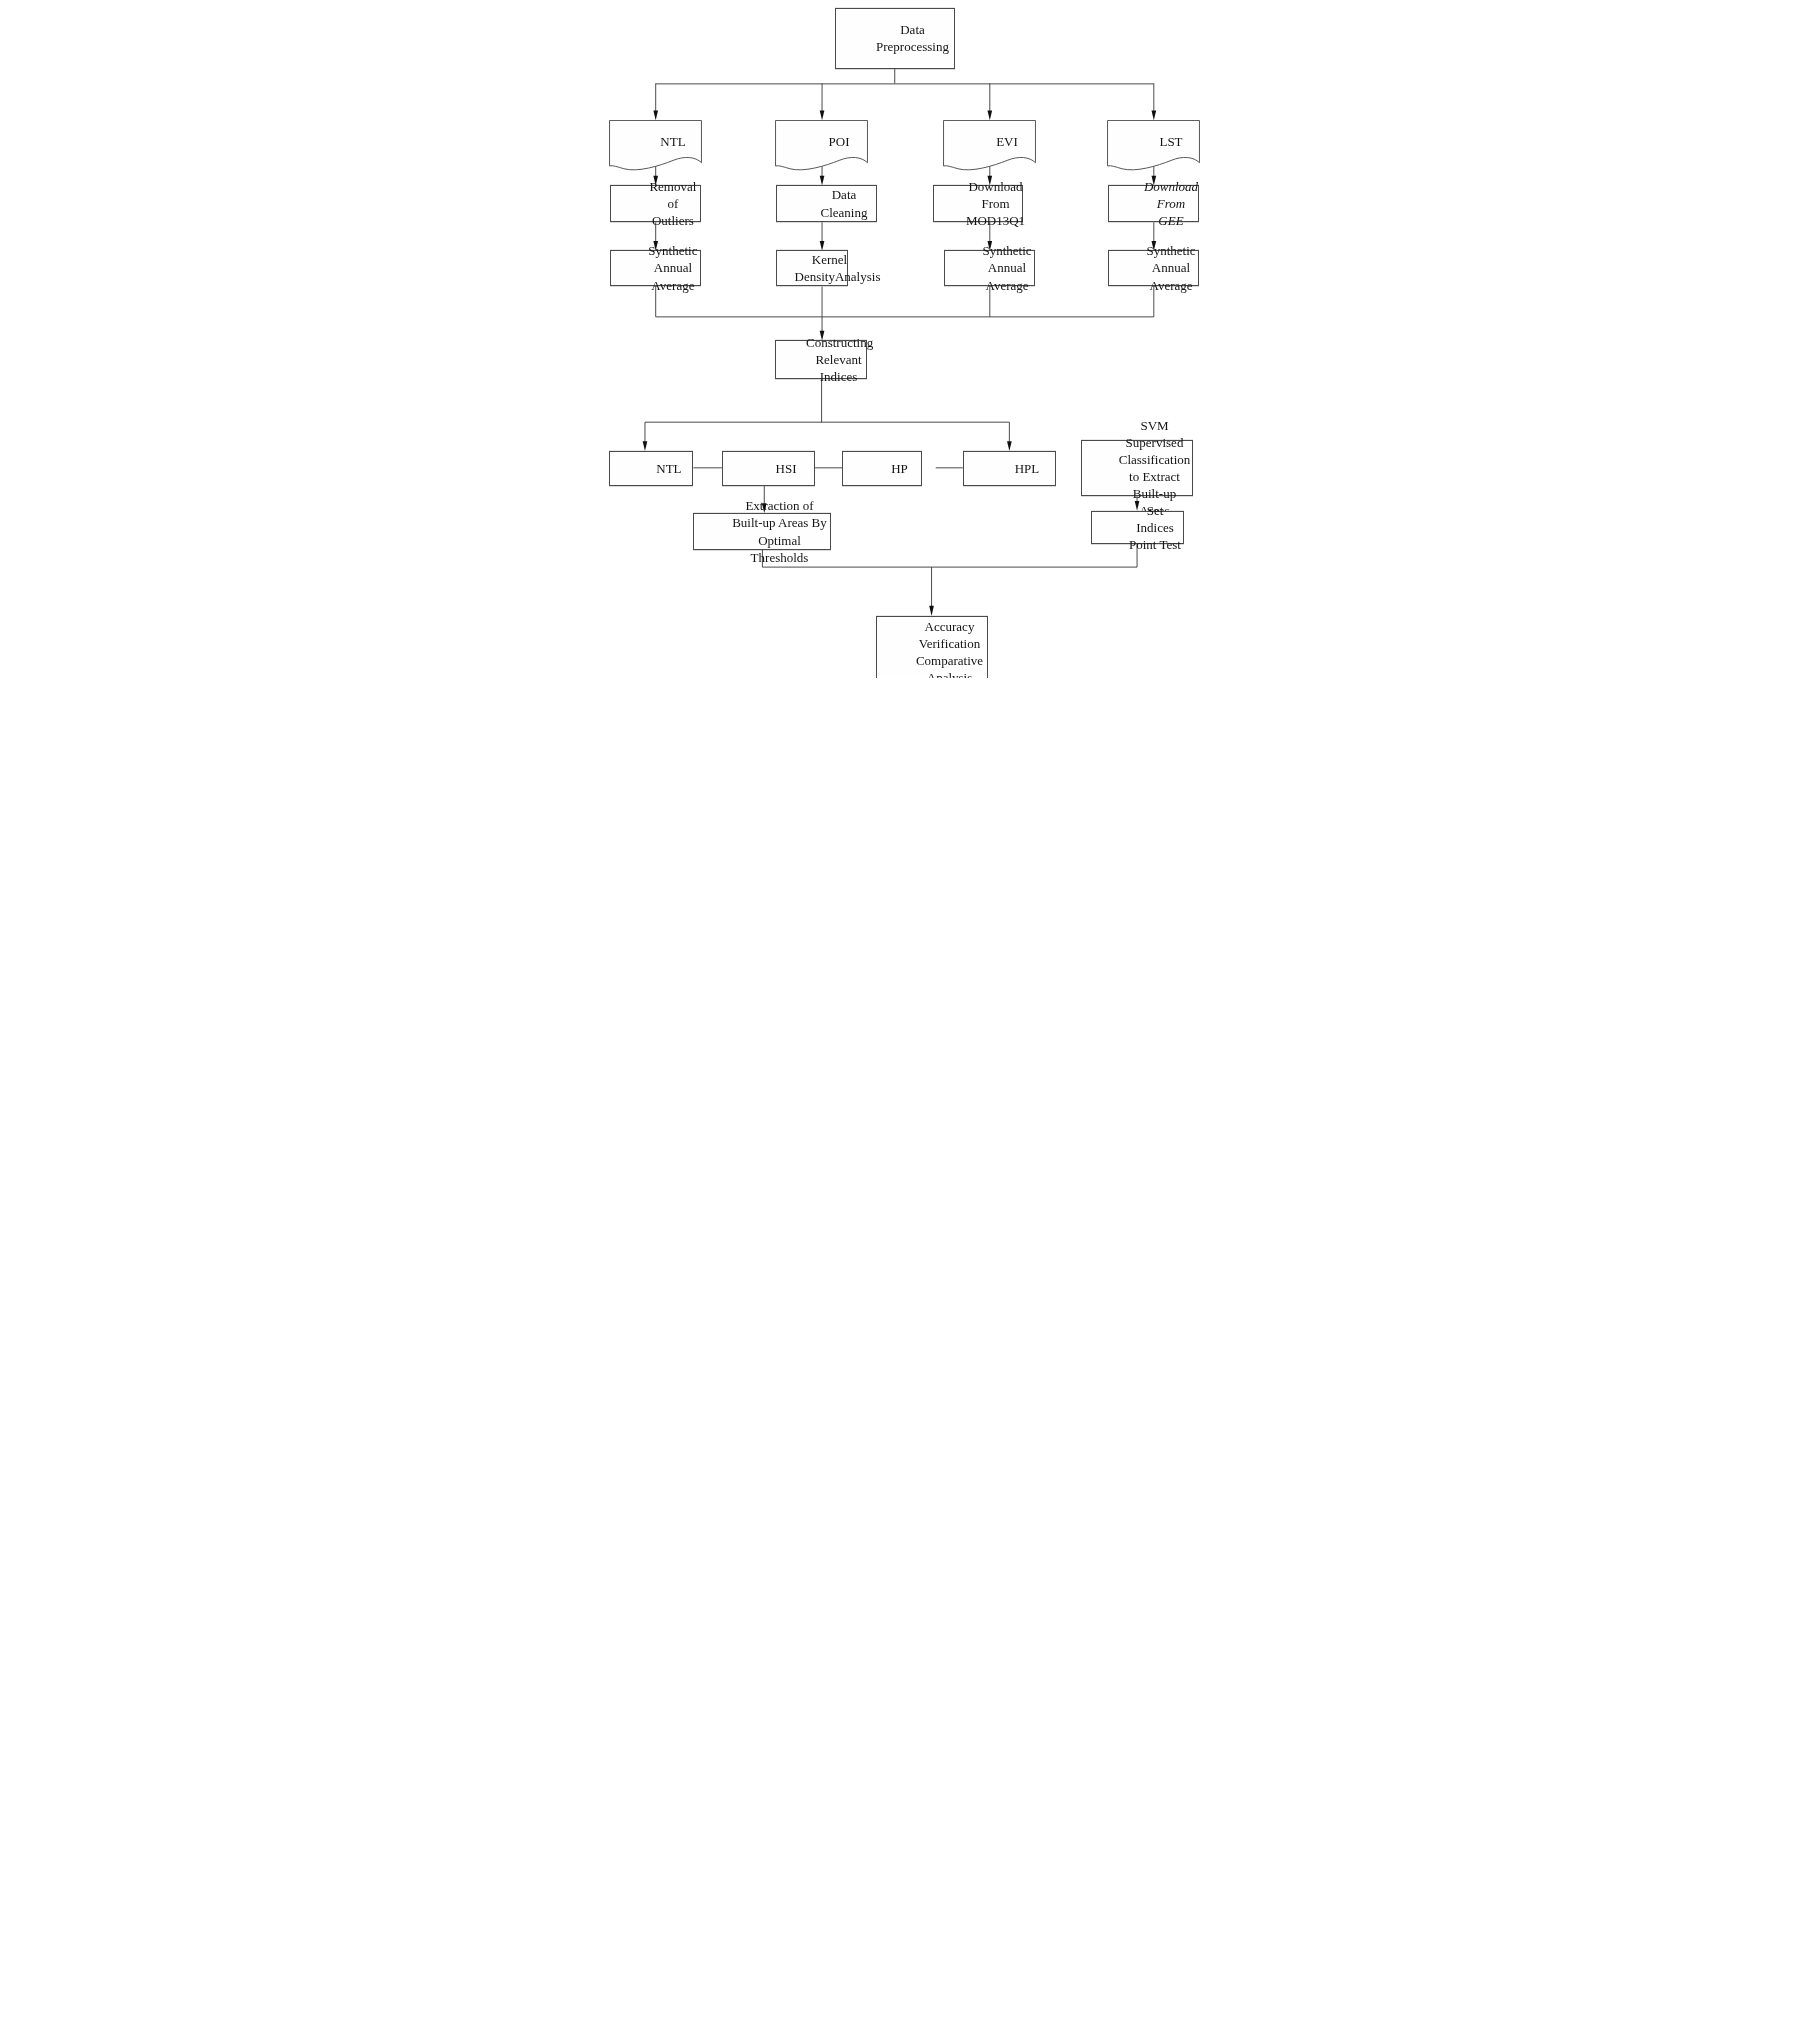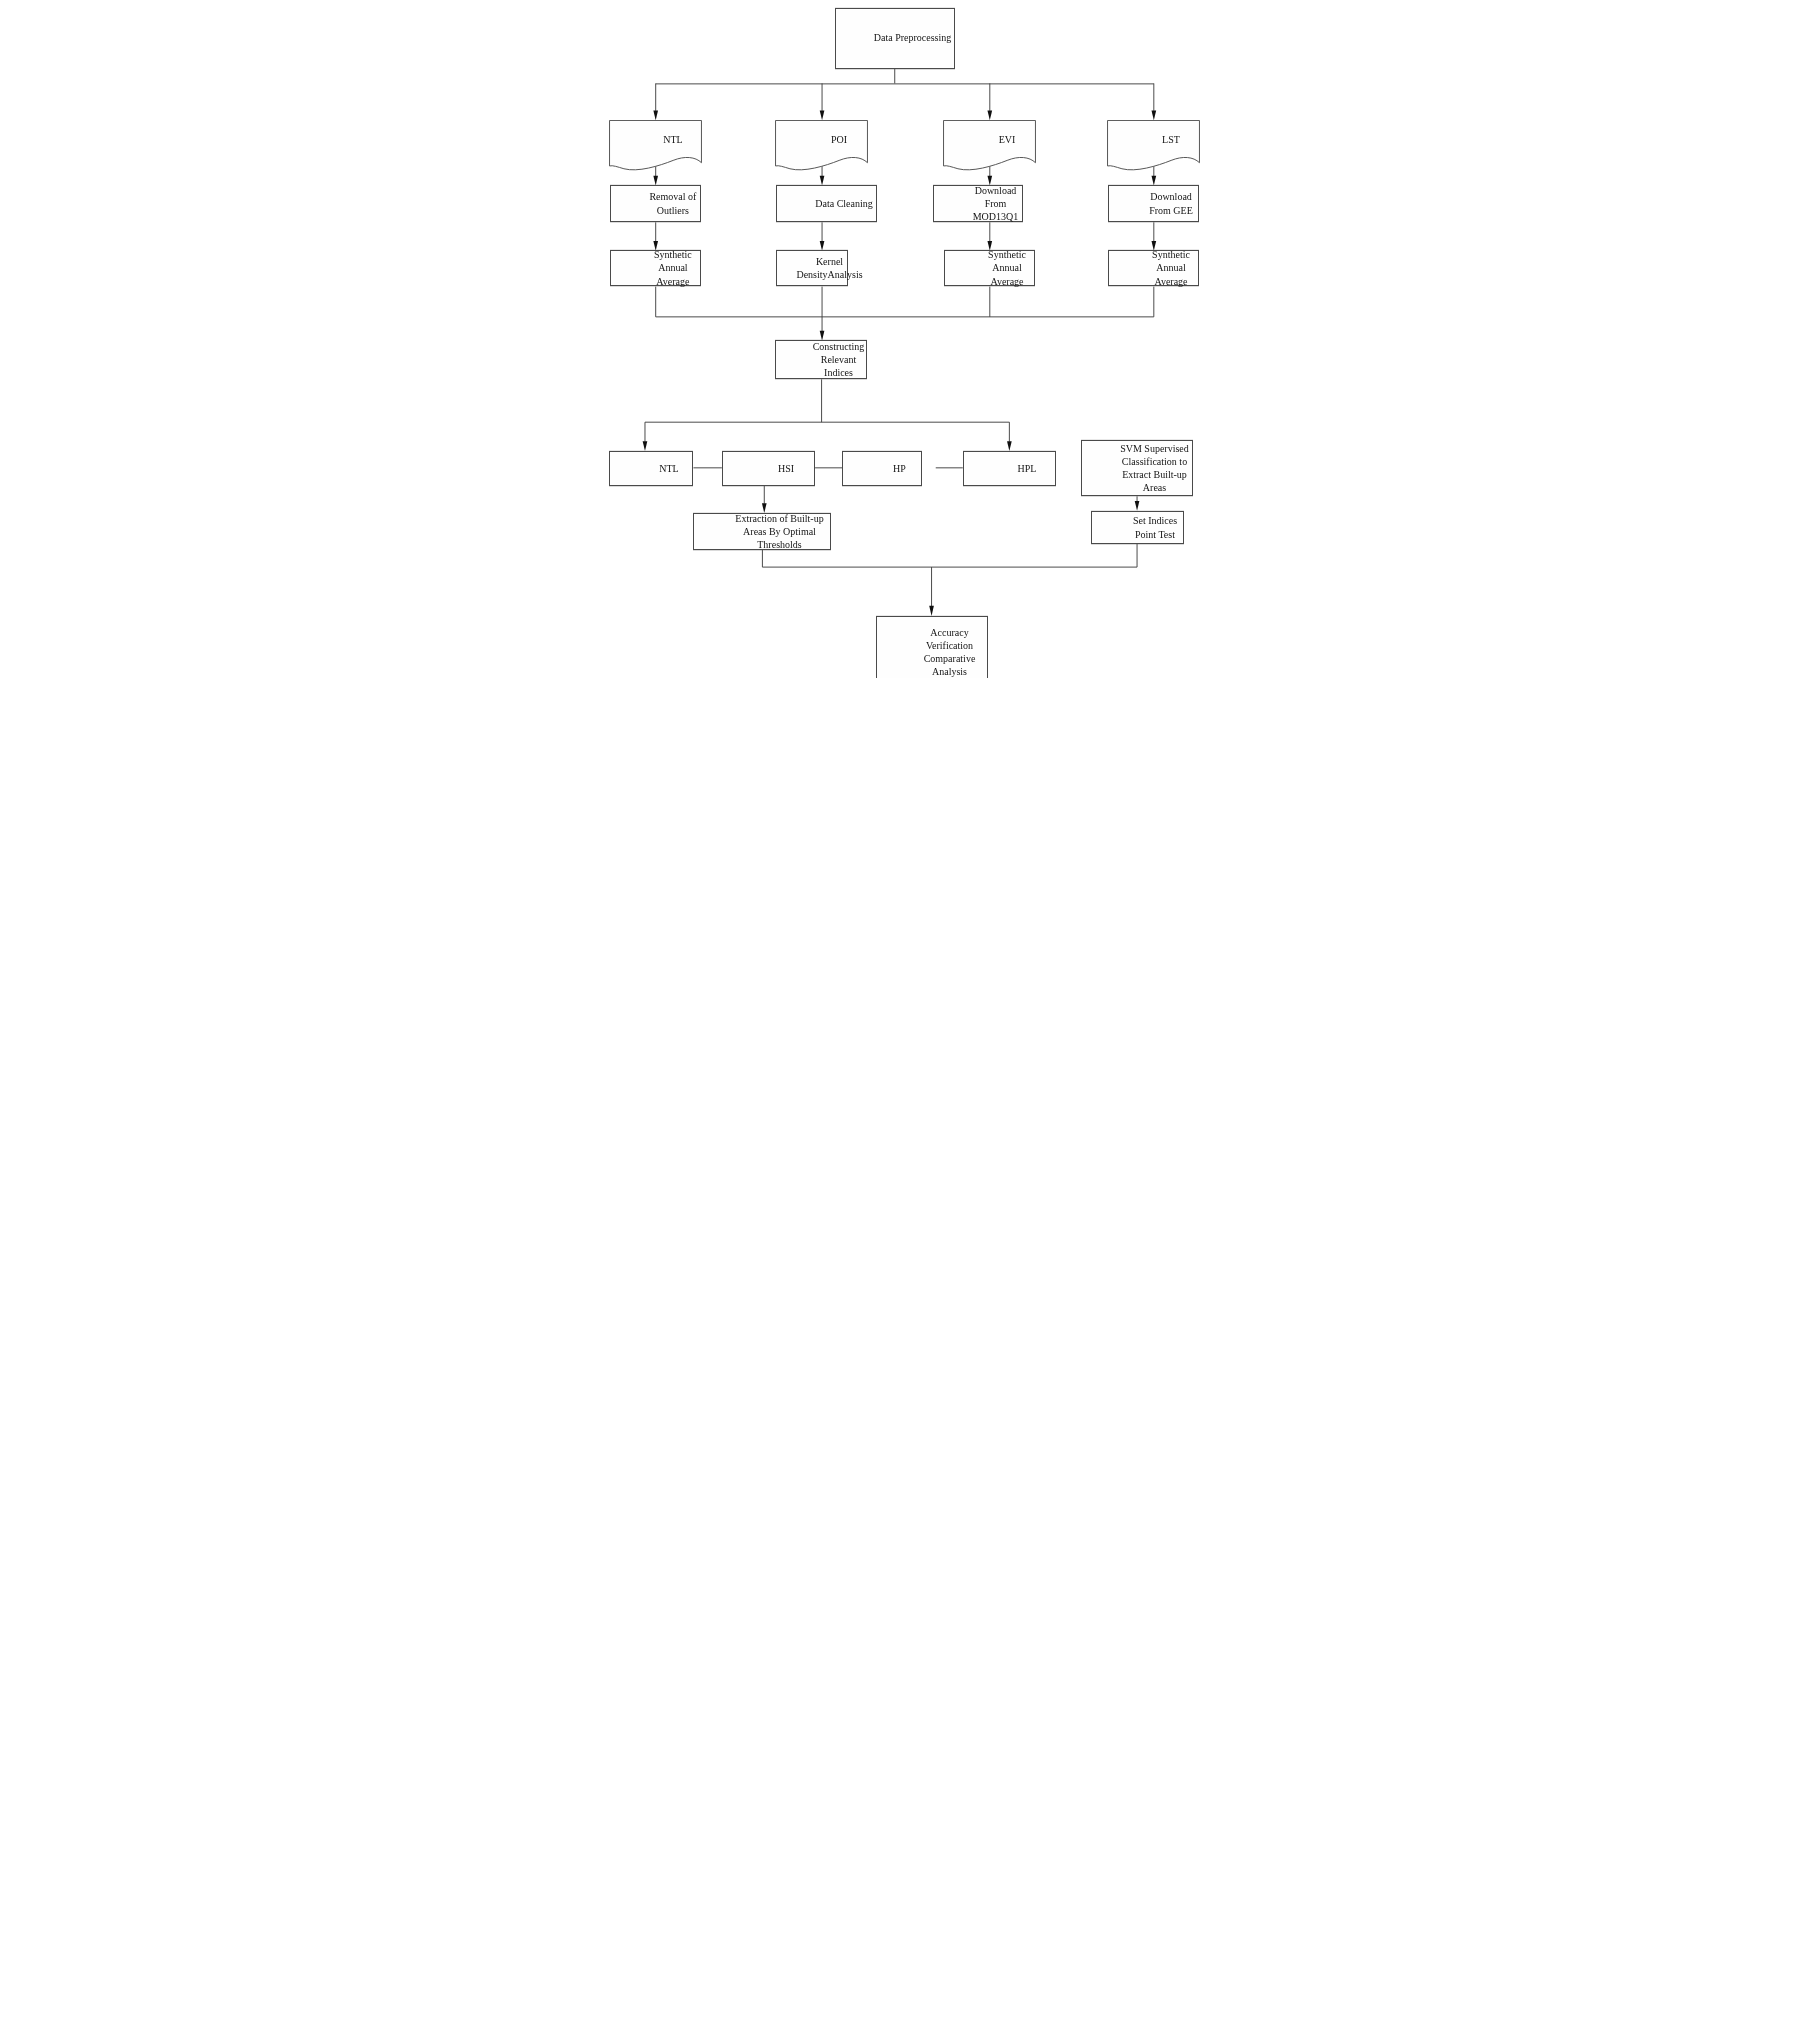--- a/index.html
+++ b/index.html
@@ -17,28 +17,28 @@
   .node{
     position:absolute;
     border:0.9px solid #4a4a4a;
     background:#fefefe;
     display:flex;align-items:center;justify-content:center;
     text-align:center;
     box-sizing:border-box;
     box-shadow:0 0.5px 0 rgba(90,90,90,.45), 0 -0.5px 0 rgba(120,120,120,.35);
   }
   .lbl{
-    font-size:10px;line-height:1.32;color:#141414;
+    font-size:13px;line-height:1.32;color:#141414;
     display:inline-block;
     margin-left:35px;
   }
   .doc{position:absolute;background:transparent;}
   .doc svg{position:absolute;left:0;top:0;width:100%;height:100%;display:block;}
   .doc .lbl{position:absolute;left:0;right:0;top:13px;text-align:center;}
-  .w240{max-width:112px;} .w150{max-width:70px;} .w140{max-width:65px;} .w130{max-width:61px;}
+  .w240{max-width:112px;} .w150{max-width:70px;} .w140{max-width:65px;} .w130{max-width:61px;font-style:italic;}
 </style>
 </head>
 <body>
 
 <div class="page">
 
   <svg id="connectors" viewBox="0 0 1289 1455" aria-hidden="true">
 
     <path d="M630 147 V179"></path>
 

